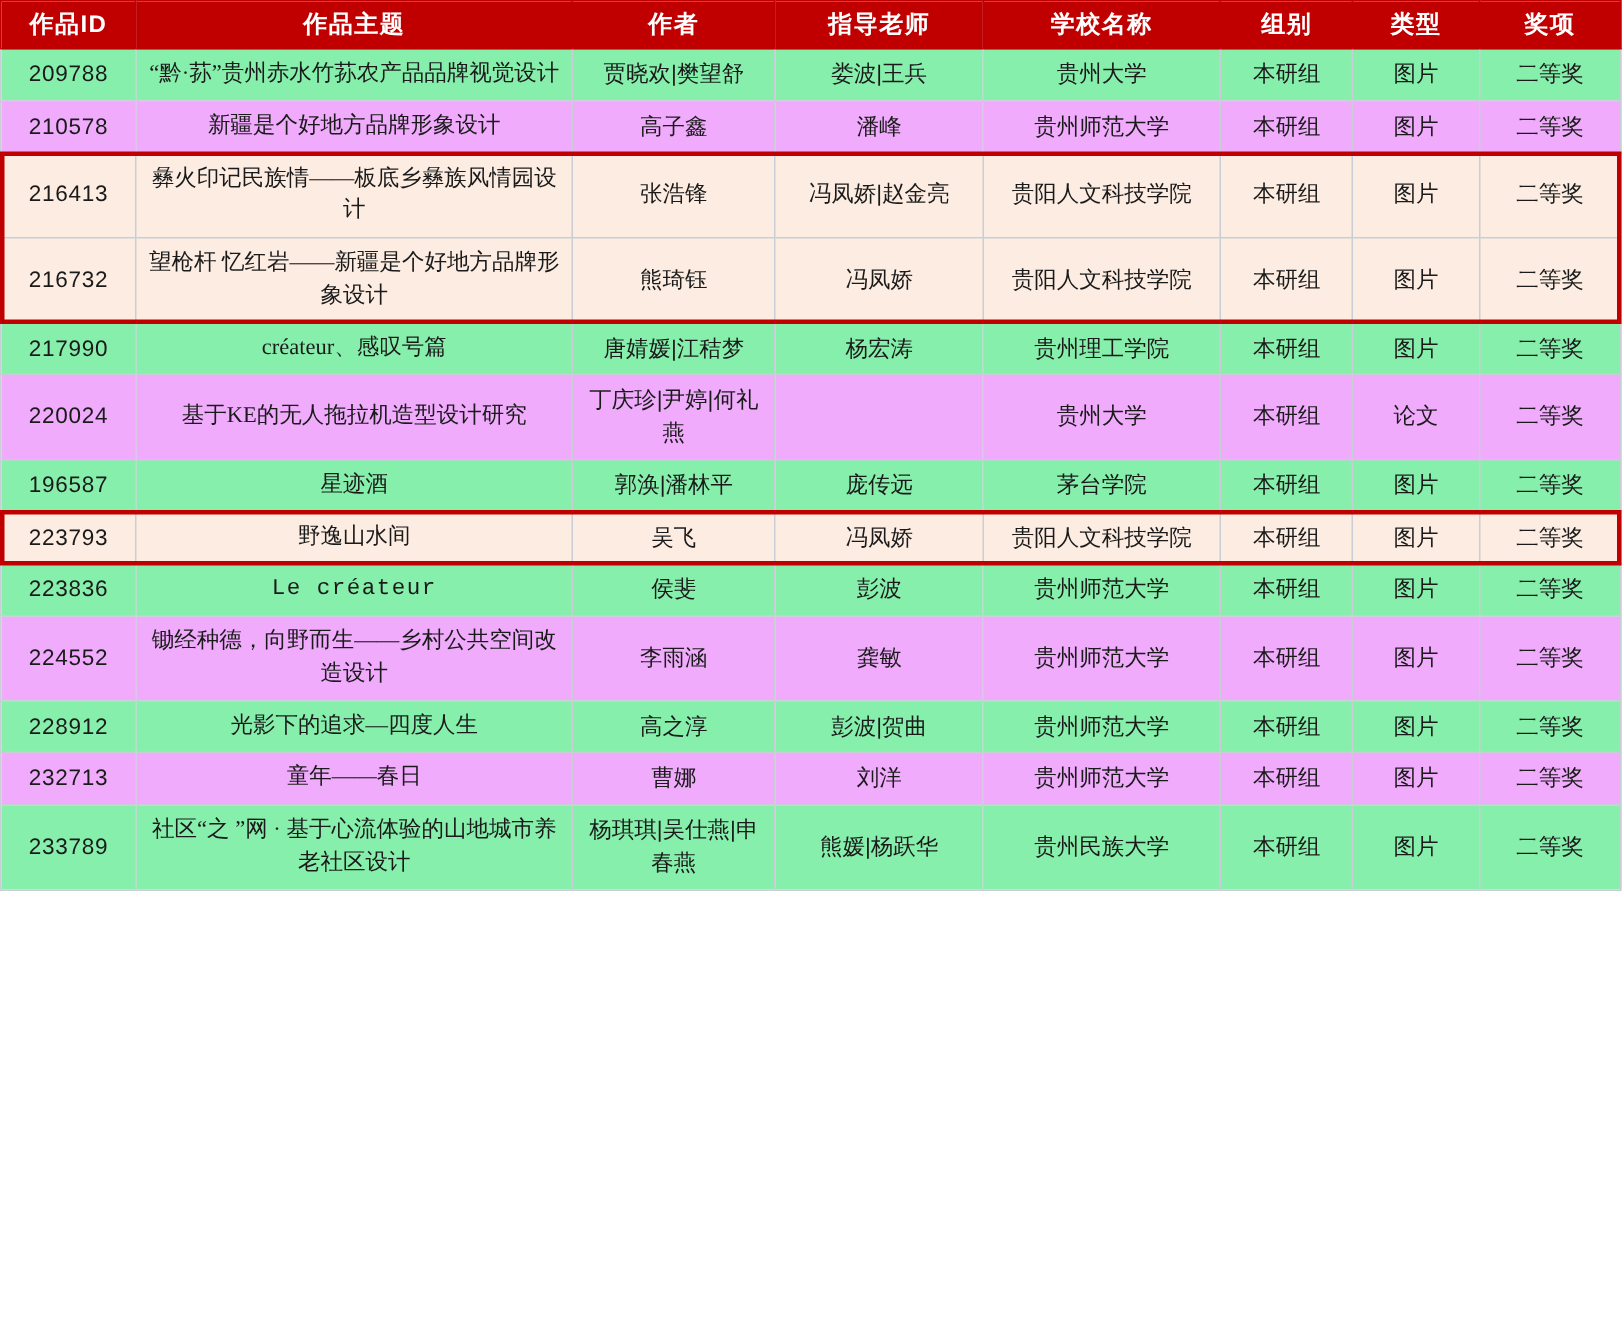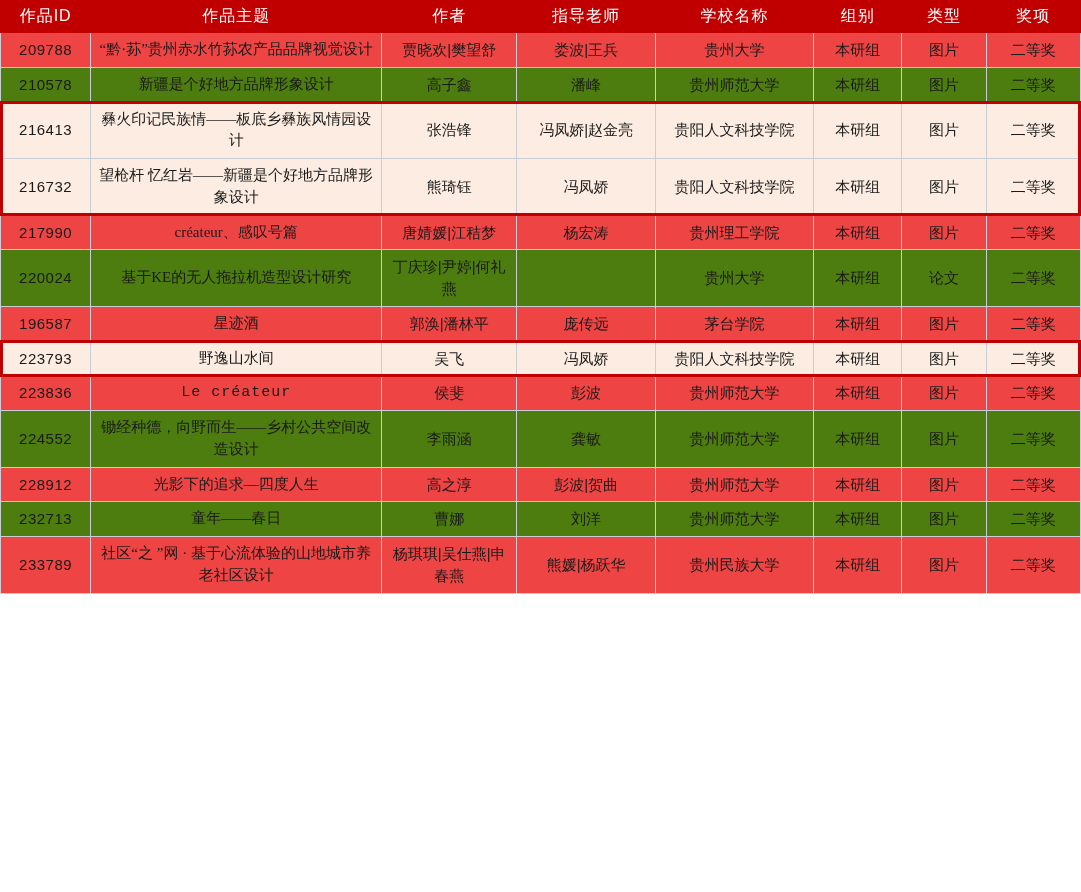--- a/index.html
+++ b/index.html
@@ -16,43 +16,43 @@
   #award-table {
     border-collapse: collapse;
     table-layout: fixed;
     width: 1081px;
     border: 1px solid #c8cdd6;
   }
   #award-table th {
     background: #c00000;
     color: #ffffff;
     font-size: 16px;
-    font-weight: normal;
+    font-weight: bold;
     text-align: center;
     padding: 5px 2px;
     border: 1px solid #c00000;
     letter-spacing: 1px;
     height: 28px;
     box-sizing: border-box;
   }
   #award-table td {
     border: 1px solid #c8cdd6;
     text-align: center;
     vertical-align: middle;
     font-size: 15px;
     color: #1a1a1a;
     padding: 6px 6px;
     line-height: 1.45;
     box-sizing: border-box;
   }
   tr.row-blue td {
-    background: #ef4444;
+    background: #86efac;
   }
   tr.row-peach td {
-    background: #4d7c0f;
+    background: #f0abfc;
   }
   tr.row-blue.hl td, tr.row-peach.hl td {
     background: #fcece1;
   }
   
   .hl-box {
     position: absolute;
     border: 3px solid #c00000;
     box-sizing: border-box;
     pointer-events: none;

